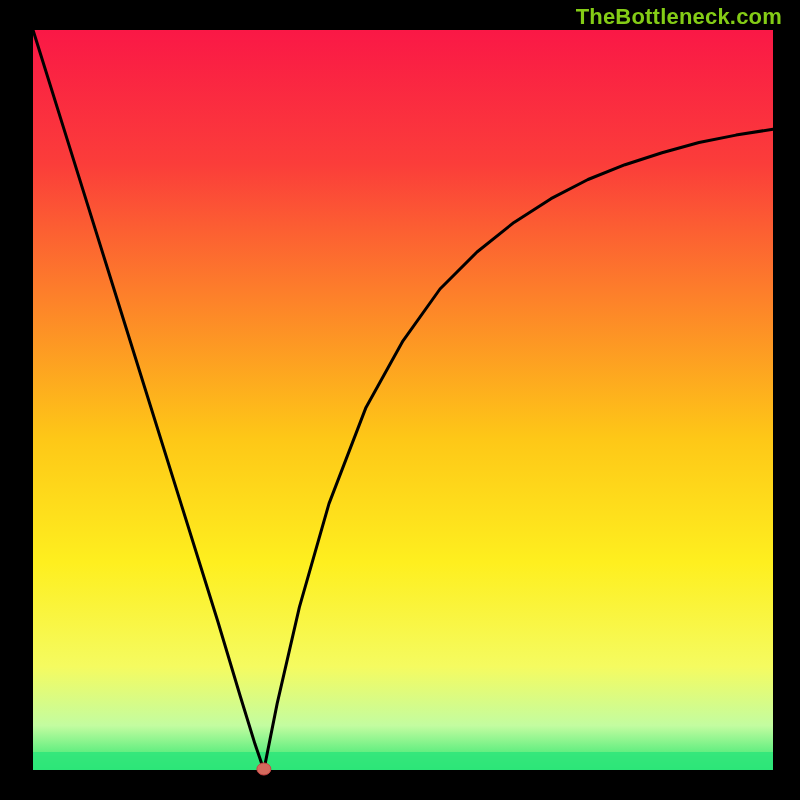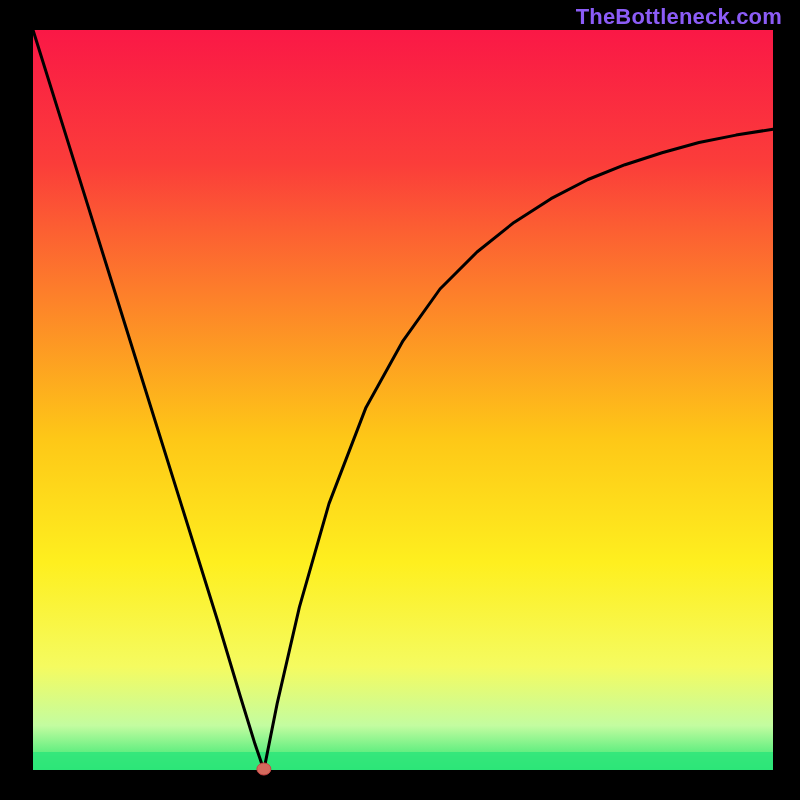--- a/index.html
+++ b/index.html
@@ -1,17 +1,17 @@
 <!DOCTYPE html>
 <html><head>
 <meta charset="utf-8">
 <style>
   html,body{margin:0;padding:0;width:800px;height:800px;overflow:hidden;background:#000;font-family:Arial,Helvetica,sans-serif}
   .wrap{position:relative;width:800px;height:800px}
-  .attrib{position:absolute;top:4px;right:18px;color:#8b5cf6;font-size:22px;font-weight:600;letter-spacing:.2px}
+  .attrib{position:absolute;top:4px;right:18px;color:#84cc16;font-size:22px;font-weight:600;letter-spacing:.2px}
   svg{display:block}
 </style>
 </head>
 <body>
 <div class="wrap">
   <div class="attrib">TheBottleneck.com</div>
 
   <svg id="chart-svg" width="800" height="800" viewBox="0 0 800 800">
     <defs>
       <linearGradient id="bg-grad" x1="0" y1="0" x2="0" y2="1">

